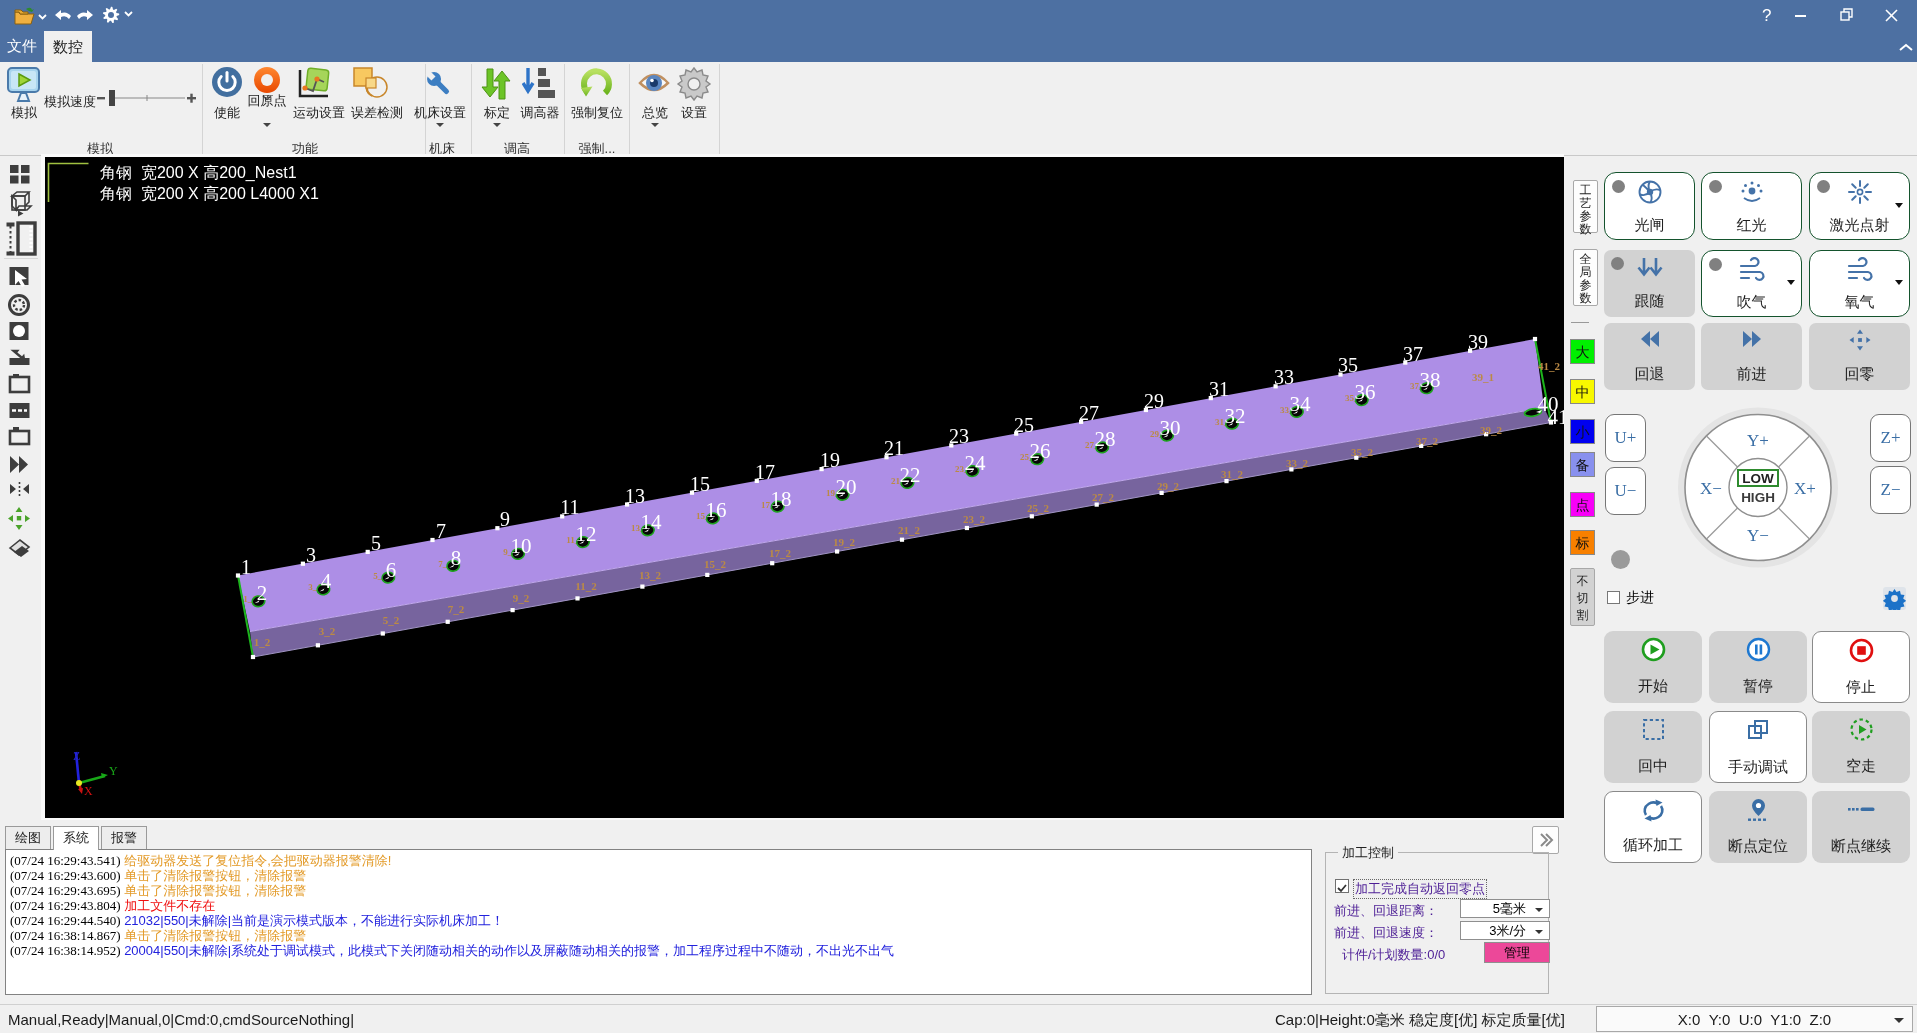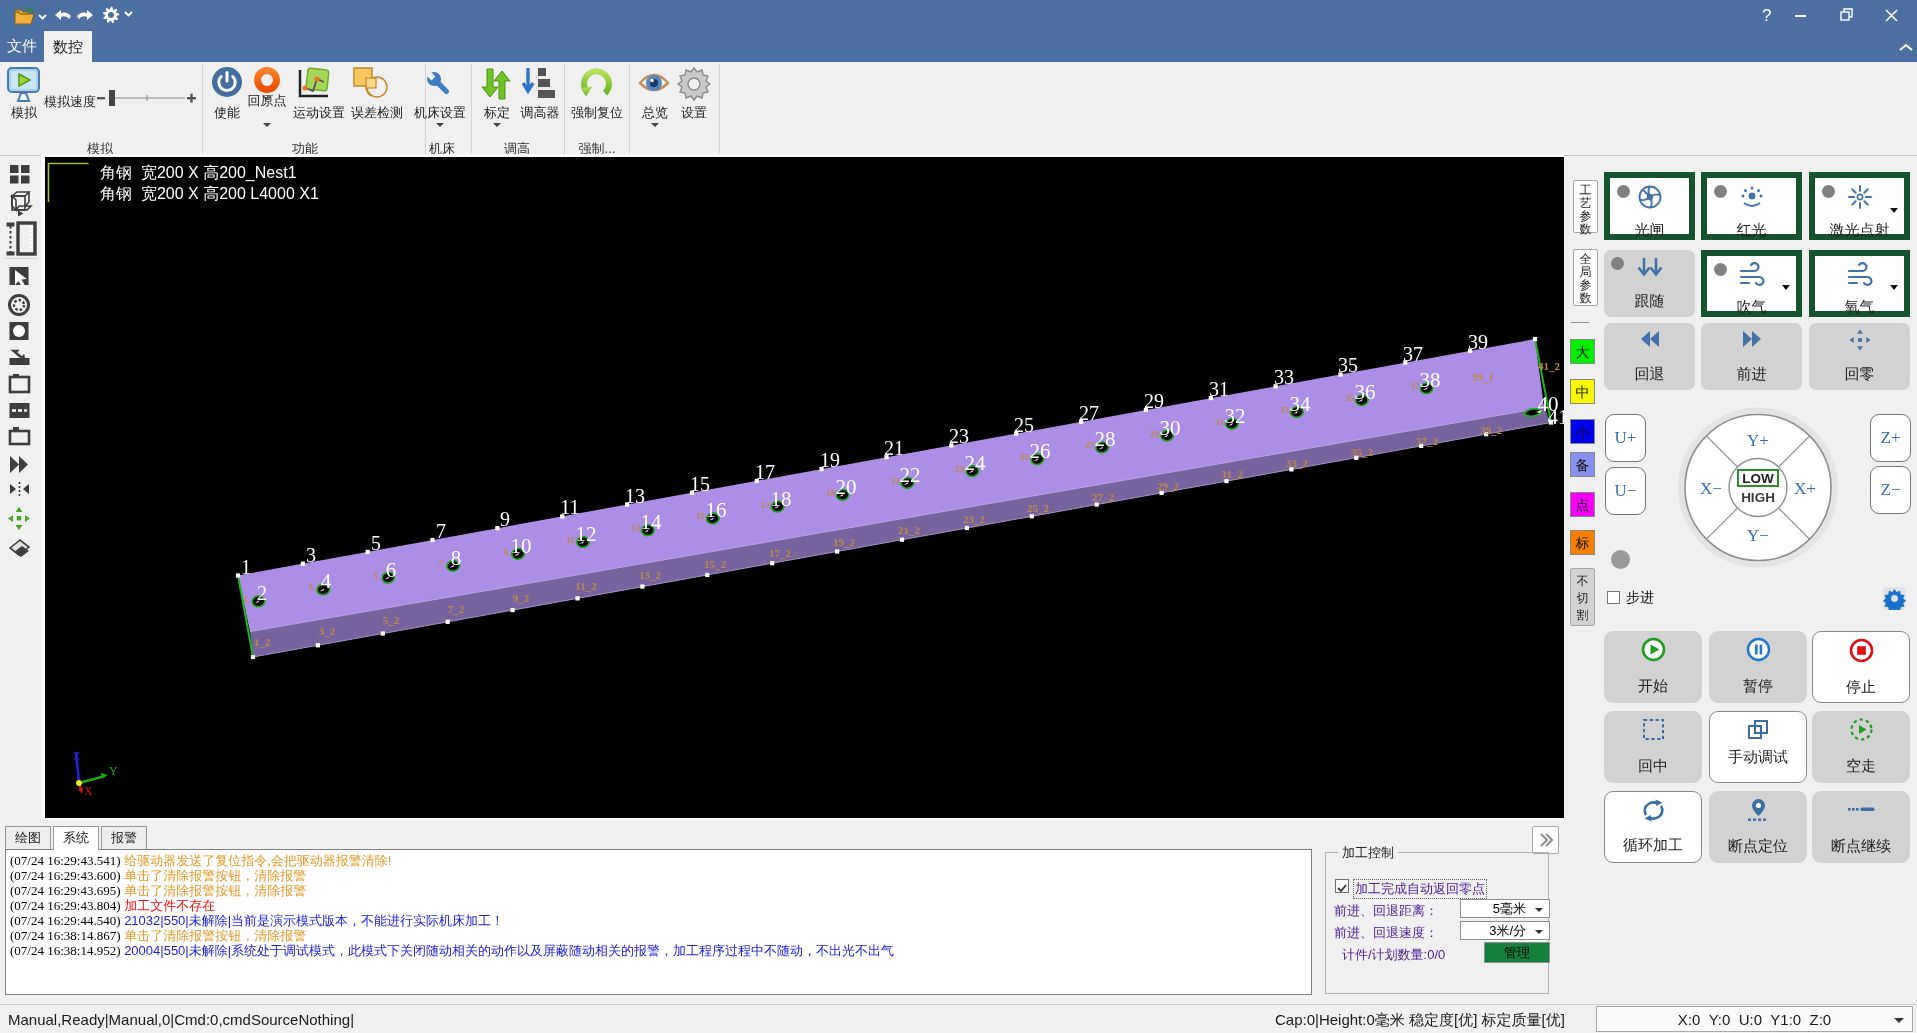--- a/index.html
+++ b/index.html
@@ -23,21 +23,21 @@
 .lts{font-family:"Liberation Serif",serif}
 .lts{color:#000}
 #procctl{position:absolute;left:1325px;top:852px;width:224px;height:142px;border:1px solid #b4b4b4}
 #procctl .leg{position:absolute;left:12px;top:-9px;background:#f0f0f0;padding:0 4px;font-size:13px;color:#222}
 .pclabel{position:absolute;font-size:13px;color:#4c1d95;white-space:nowrap}
 .combo{position:absolute;width:90px;height:19px;background:#fff;border:1px solid #8f8f8f;font-size:13px;color:#000;text-align:right;line-height:18px;padding-right:23px}
 .combo .ca{position:absolute;right:6px;top:8px;width:0;height:0;border-left:4px solid transparent;border-right:4px solid transparent;border-top:4px solid #333}
 #rightpanel{position:absolute;left:1565px;top:156px;width:352px;height:849px;background:#f0f0f0}
 .vtab{position:absolute;width:25px;background:#fdfdfd;border:1px solid #a8a8a8;border-radius:2px;font-size:12px;color:#222;text-align:center;line-height:13px;padding-top:3px}
 .csq{position:absolute;left:5px;width:25px;height:25px;font-size:14px;color:#111;text-align:center;line-height:25px;border:1px solid #888}
-.wbtn{position:absolute;background:#fff;border:6px solid #14532d;border-radius:0}
+.wbtn{position:absolute;background:#fff;border:1px solid #14532d;border-radius:12px}
 .gbtn{position:absolute;background:#d2d2d2;border-radius:7px}
 .btnlbl{position:absolute;width:100%;text-align:center;font-size:15px;color:#1d1d1d}
 .dot{position:absolute;left:7px;top:7px;width:13px;height:13px;border-radius:50%;background:#808080}
 .ddm{position:absolute;right:6px;width:0;height:0;border-left:4.5px solid transparent;border-right:4.5px solid transparent;border-top:5px solid #111}
 .jogbtn{position:absolute;width:41px;height:48px;background:#fff;border:1px solid #767676;border-radius:9px;text-align:center;font-family:"Liberation Serif",serif;font-size:17px;color:#3a6ea5;line-height:46px}
 #statusbar{position:absolute;left:0;top:1004px;width:1917px;height:29px;background:#f0f0f0;border-top:1px solid #d0d0d0;font-size:15px;color:#1a1a1a}
 </style></head><body>
 <div id="app">
 <div id="titlebar"></div>
 <svg class="abs" style="left:12px;top:4px" width="24" height="24" viewBox="0 0 24 24">
@@ -447,21 +447,21 @@
       <div class="leg">加工控制</div>
 <div class="abs" style="left:9px;top:26px;width:14px;height:14px;background:#fff;border:1px solid #707070"><svg width="12" height="12" viewBox="0 0 12 12">
           <path d="M2 6 l3 3 l5 -6" stroke="#333" stroke-width="1.8" fill="none"></path>
         </svg></div>
 <div class="pclabel" style="left:27px;top:26px;border:1px dotted #666;padding:0 1px">加工完成自动返回零点</div>
 <div class="pclabel" style="left:8px;top:49px">前进、回退距离：</div>
 <div class="combo" style="left:134px;top:46px">5毫米<div class="ca"></div></div>
 <div class="pclabel" style="left:8px;top:71px">前进、回退速度：</div>
 <div class="combo" style="left:134px;top:68px">3米/分<div class="ca"></div></div>
 <div class="pclabel" style="left:16px;top:93px">计件/计划数量:0/0</div>
-<div class="abs" style="left:158px;top:89px;width:66px;height:21px;background:#15803d;border:1px solid #8f8f8f;text-align:center;font-size:13px;line-height:20px">管理</div>
+<div class="abs" style="left:158px;top:89px;width:66px;height:21px;background:#ec4899;border:1px solid #8f8f8f;text-align:center;font-size:13px;line-height:20px">管理</div>
 </div>
 <div id="rightpanel"></div>
 <div class="vtab" style="left:1573px;top:180px;height:53px">工<br>艺<br>参<br>数</div>
 <div class="vtab" style="left:1573px;top:249px;height:57px">全<br>局<br>参<br>数</div>
 <div class="abs" style="left:1571px;top:322px;width:18px;height:1px;background:#999"></div>
 <div class="csq" style="left:1570px;top:339px;background:#00f000">大</div>
 <div class="csq" style="left:1570px;top:379px;background:#f8f800">中</div>
 <div class="csq" style="left:1570px;top:419px;background:#0000f0">小</div>
 <div class="csq" style="left:1570px;top:452px;background:#8890ee">备</div>
 <div class="csq" style="left:1570px;top:492px;background:#f800f8">点</div>
@@ -631,21 +631,21 @@
 <div class="abs" style="left:0;top:6px;width:100%;text-align:center"><svg width="25" height="25" viewBox="0 0 25 25">
           <rect x="3" y="3" width="19" height="19" fill="none" stroke="#3a6ea5" stroke-width="2" stroke-dasharray="3.2 2.6"></rect>
         </svg></div>
 <div class="btnlbl" style="top:46px">回中</div>
 </div>
 <div class="wbtn" style="left:1709px;top:711px;width:98px;height:72px;border-radius:9px;border:1px solid #8a8a8a;">
 <div class="abs" style="left:0;top:6px;width:100%;text-align:center"><svg width="27" height="25" viewBox="0 0 27 25">
           <rect x="4" y="8" width="12" height="12" fill="none" stroke="#3a6ea5" stroke-width="2"></rect>
           <rect x="10" y="3" width="12" height="12" fill="none" stroke="#3a6ea5" stroke-width="2"></rect>
         </svg></div>
-<div class="btnlbl" style="top:36px">手动调试</div>
+<div class="btnlbl" style="top:46px">手动调试</div>
 </div>
 <div class="gbtn" style="left:1812px;top:711px;width:98px;height:72px;border-radius:9px;">
 <div class="abs" style="left:0;top:6px;width:100%;text-align:center"><svg width="25" height="25" viewBox="0 0 25 25">
           <circle cx="12.5" cy="12.5" r="10" fill="none" stroke="#1f9e1f" stroke-width="2.2" stroke-dasharray="3.4 3"></circle>
           <path d="M10 8 L17.5 12.5 L10 17 Z" fill="#1f9e1f"></path>
         </svg></div>
 <div class="btnlbl" style="top:46px">空走</div>
 </div>
 <div class="wbtn" style="left:1604px;top:791px;width:98px;height:72px;border-radius:9px;border:1px solid #8a8a8a;">
 <div class="abs" style="left:0;top:6px;width:100%;text-align:center"><svg width="27" height="25" viewBox="0 0 27 25">

